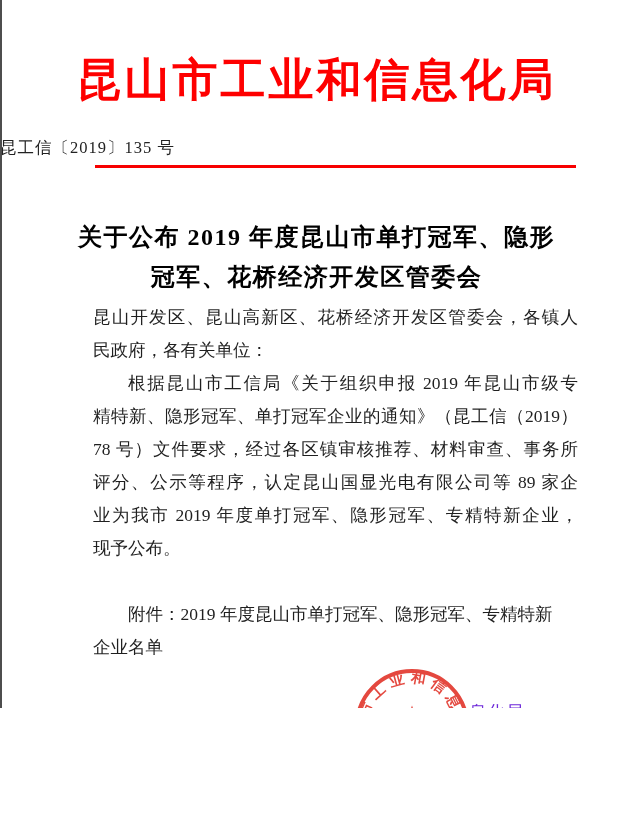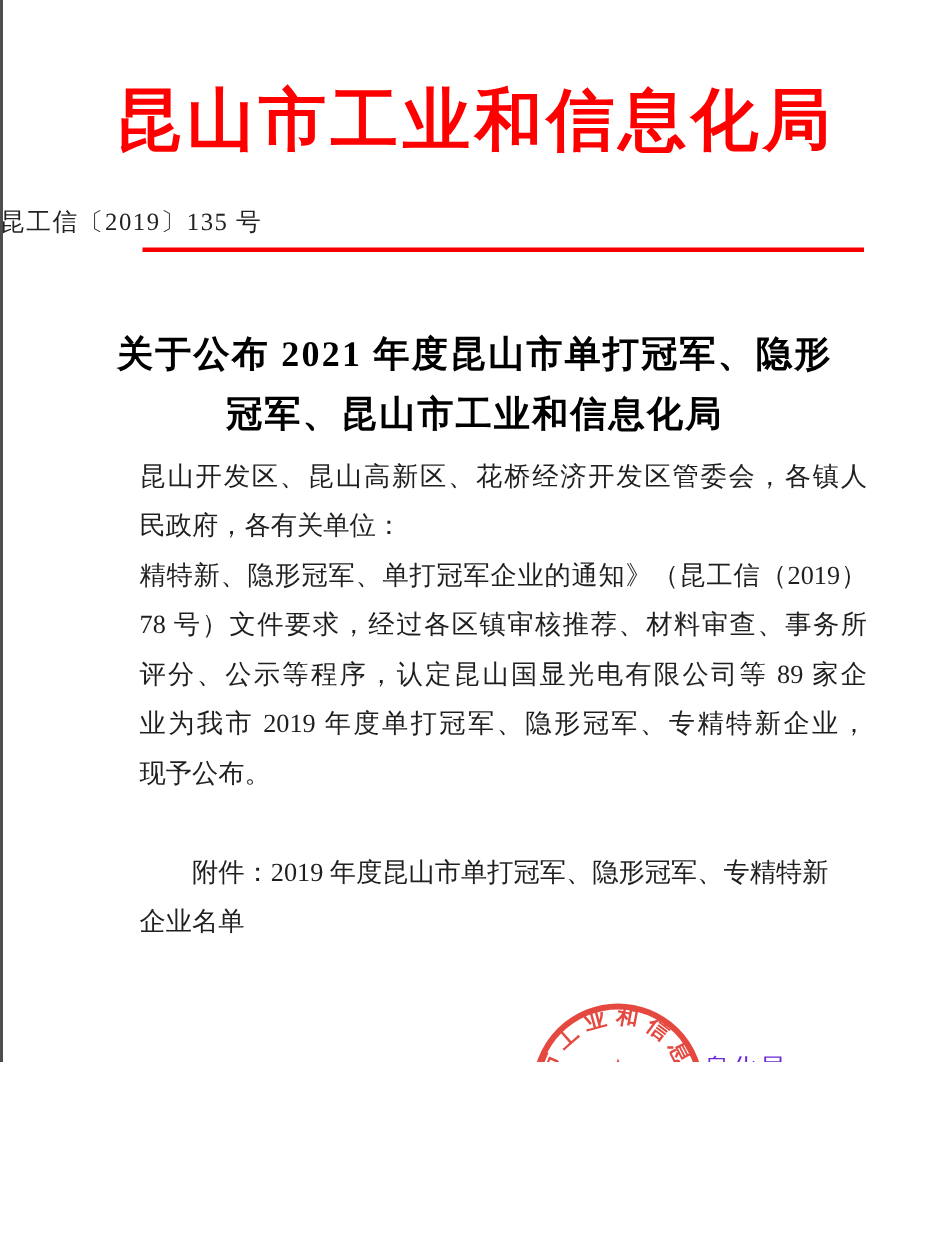--- a/index.html
+++ b/index.html
@@ -109,27 +109,28 @@
 <div class="page">
   <div class="left-edge"></div>
 
   <h1 class="agency">昆山市工业和信息化局</h1>
 
   <div class="docnum">昆工信〔2019〕135 号</div>
 
   <div class="redline"></div>
 
   <div class="title">
-    <div>关于公布 2021 年度昆山市单打冠军、隐形</div>
-    <div>冠军、昆山市工业和信息化局</div>
+    <div>关于公布 2019 年度昆山市单打冠军、隐形</div>
+    <div>冠军、花桥经济开发区管委会</div>
   </div>
 
   <div class="body">
     <div class="line jl">昆山开发区、昆山高新区、花桥经济开发区管委会，各镇人</div>
     <div class="line">民政府，各有关单位：</div>
+    <div class="line jl ind">根据昆山市工信局《关于组织申报 2019 年昆山市级专</div>
     <div class="line jl">精特新、隐形冠军、单打冠军企业的通知》（昆工信（2019）</div>
     <div class="line jl">78 号）文件要求，经过各区镇审核推荐、材料审查、事务所</div>
     <div class="line jl">评分、公示等程序，认定昆山国显光电有限公司等 89 家企</div>
     <div class="line jl">业为我市 2019 年度单打冠军、隐形冠军、专精特新企业，</div>
     <div class="line">现予公布。</div>
     <div class="line spacer"></div>
     <div class="line ind">附件：2019 年度昆山市单打冠军、隐形冠军、专精特新</div>
     <div class="line">企业名单</div>
   </div>
 

